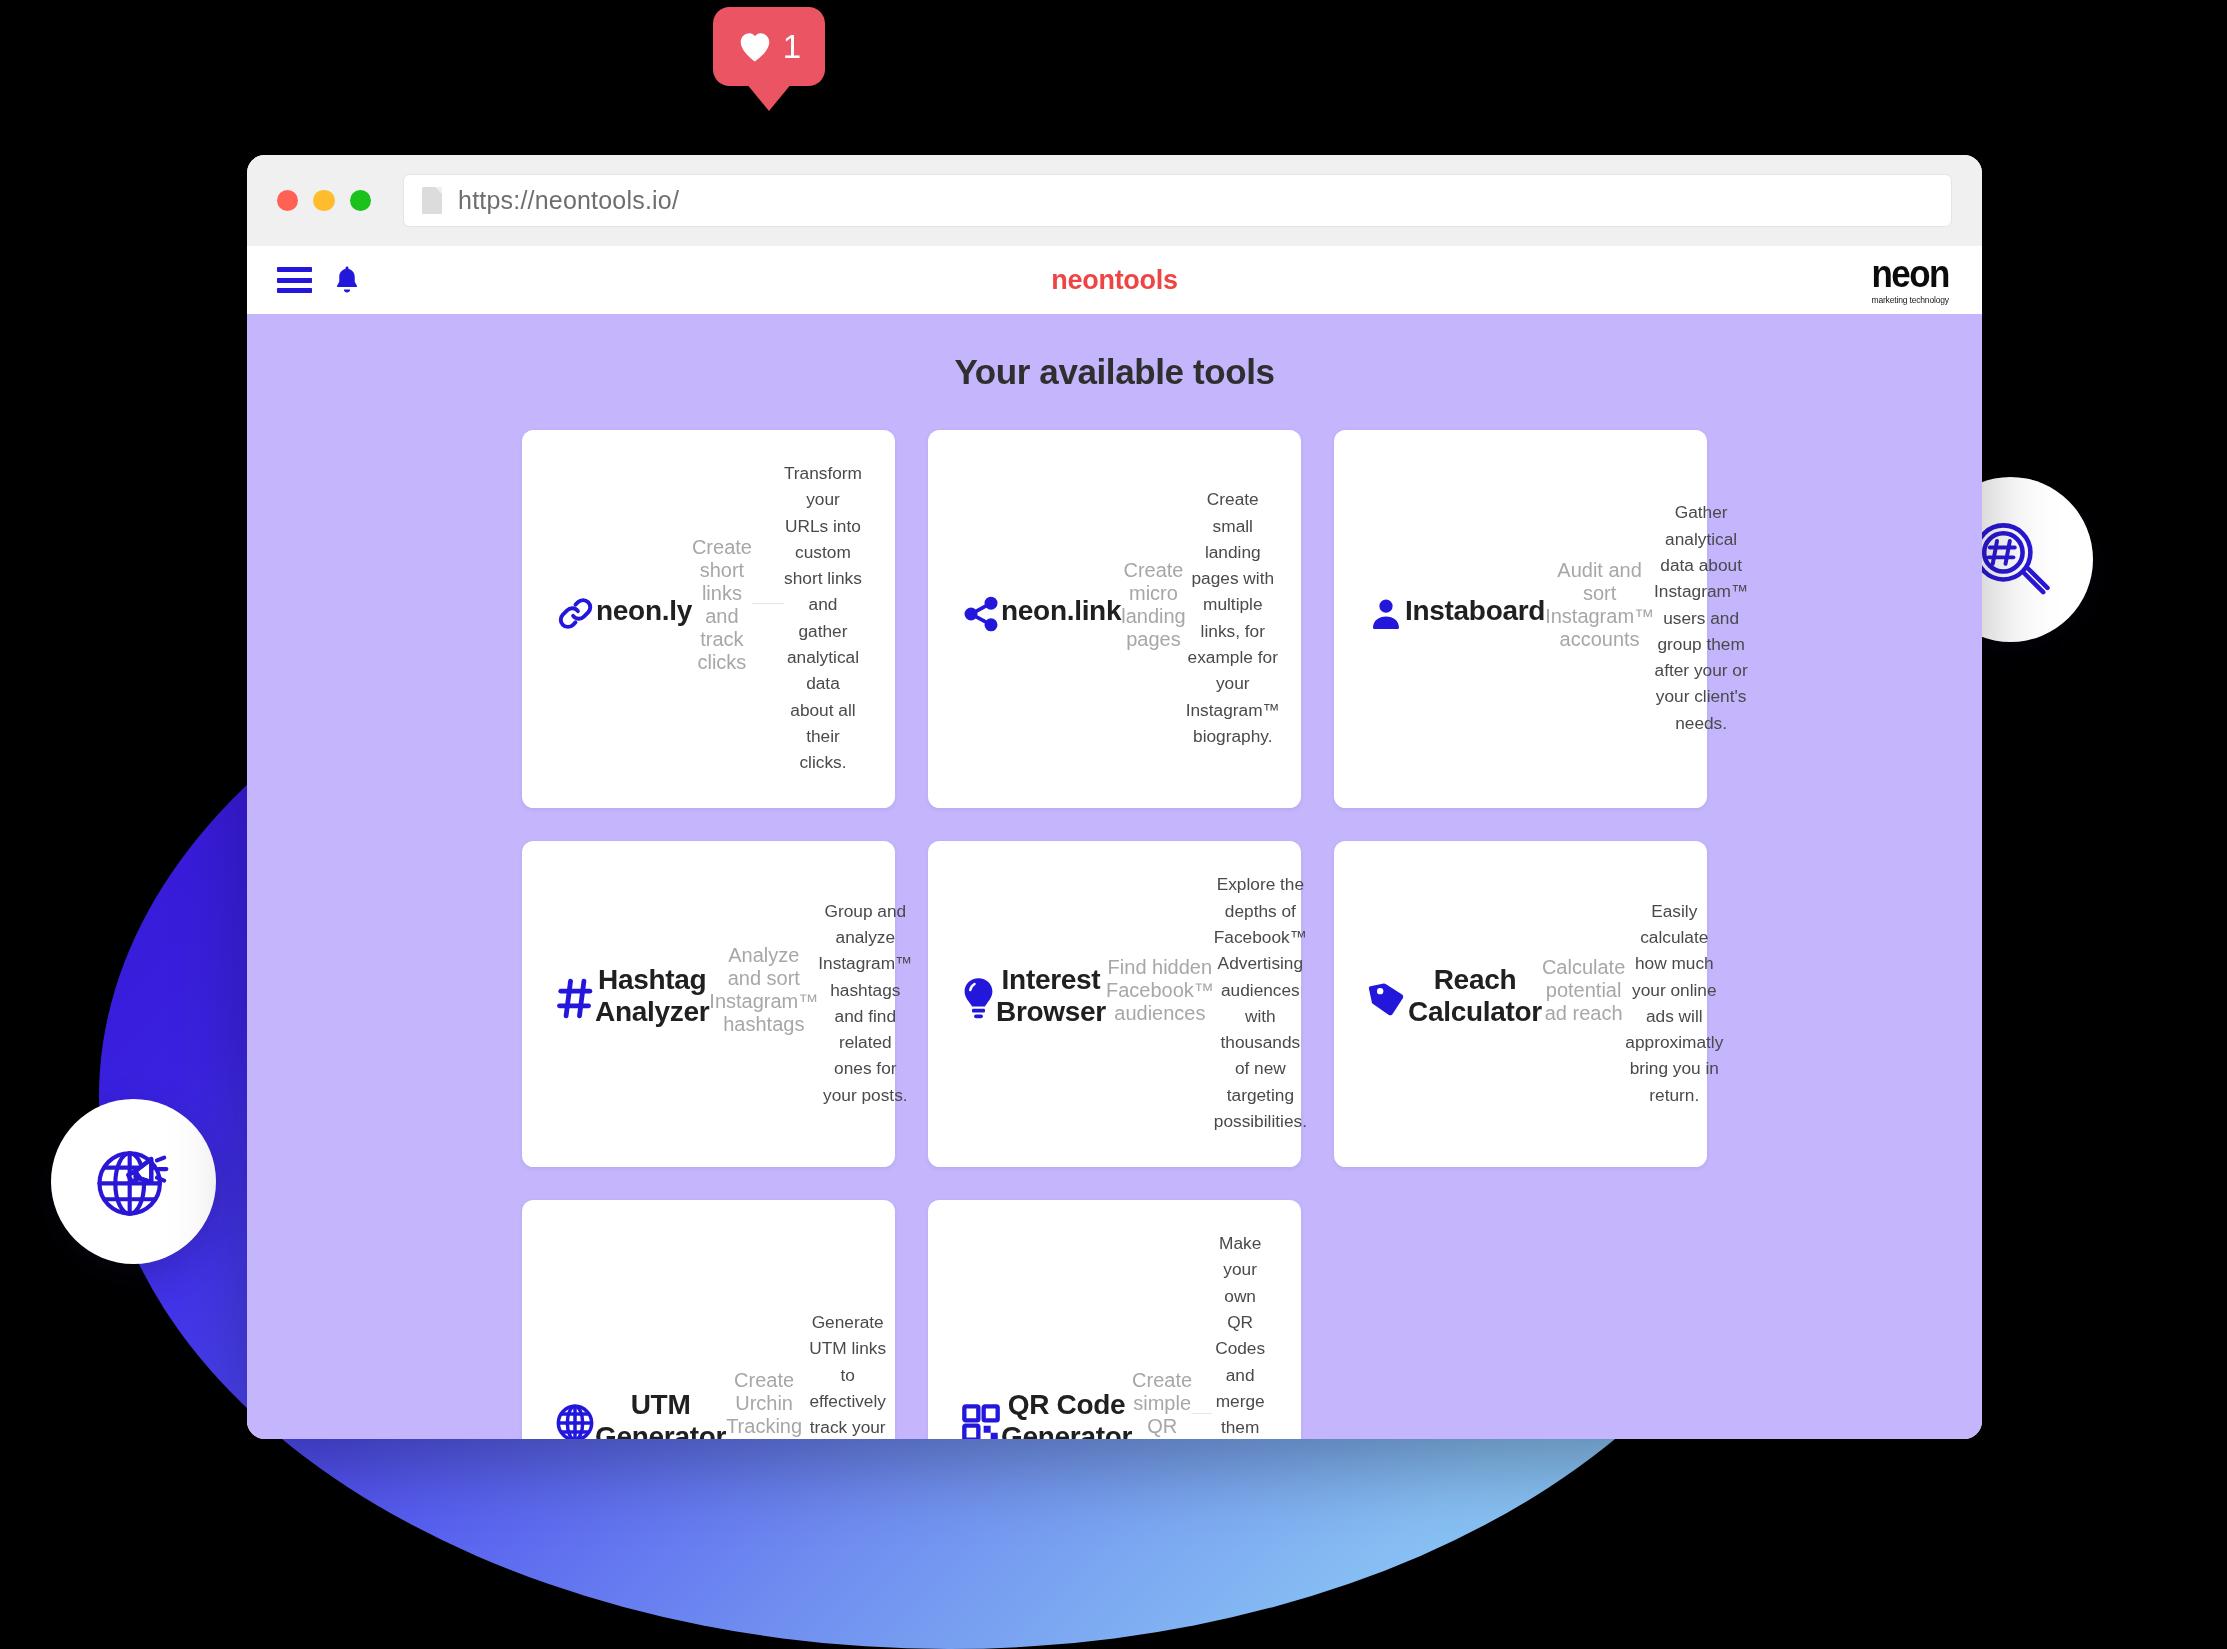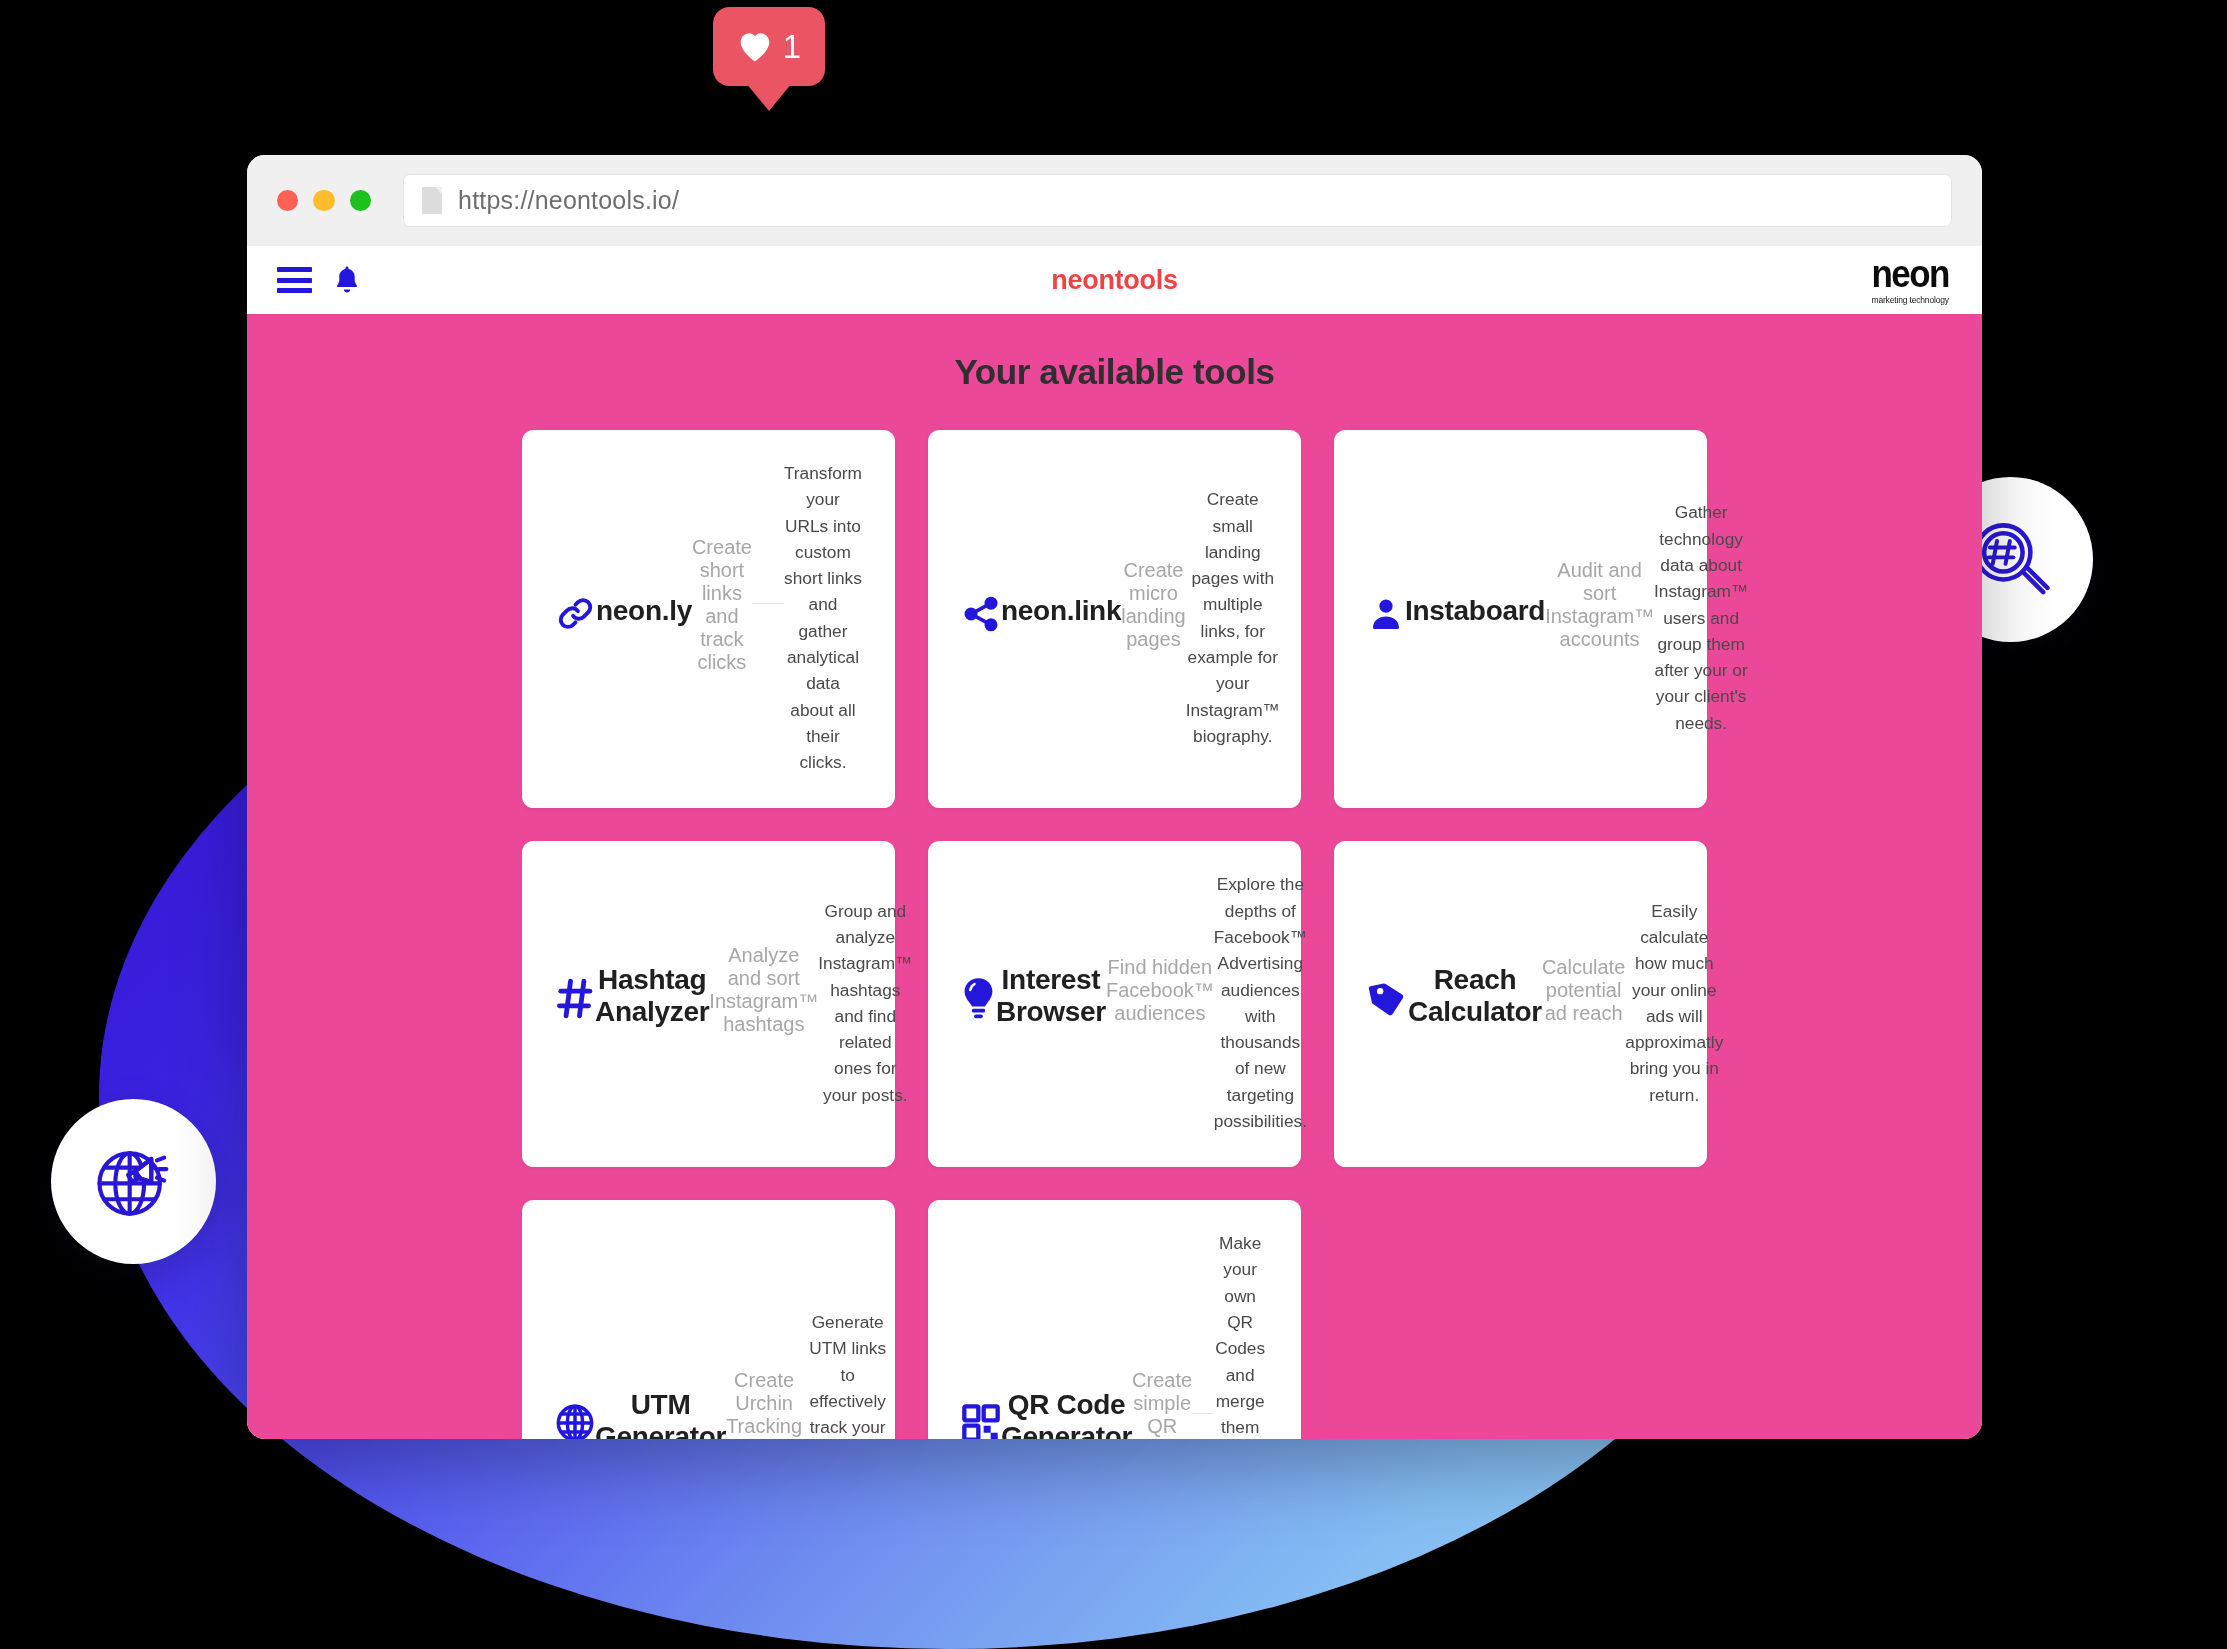--- a/index.html
+++ b/index.html
@@ -153,21 +153,21 @@
     color: #1a1a1a;
     letter-spacing: -0.2px;
     display: block;
     margin-top: 2.5px;
     transform: scaleX(0.95);
   }
 
   
   .app-body {
     height: calc(100% - 158px);
-    background: #ec4899;
+    background: #c4b5fd;
     padding: 38px 0 0 0;
   }
   .page-title {
     text-align: center;
     font-size: 35px;
     font-weight: 700;
     color: #2f2f2f;
     letter-spacing: -0.4px;
     margin-bottom: 38px;
   }
@@ -348,21 +348,21 @@
         <div class="card row-1">
           <div class="card-icon">
             <svg width="38" height="40" viewBox="0 0 24 24" fill="#2317db">
               <circle cx="12" cy="7" r="4.2"></circle>
               <path d="M3.8 20.5c0-4.3 3.7-7 8.2-7s8.2 2.7 8.2 7c0 .6-.4 1-1 1H4.8c-.6 0-1-.4-1-1z"></path>
             </svg>
           </div>
           <div class="card-title">Instaboard</div>
           <div class="card-sub">Audit and sort Instagram™ accounts</div>
           <div class="card-divider"></div>
-          <div class="card-desc">Gather technology data about Instagram™ users and group them after your or your client's needs.</div>
+          <div class="card-desc">Gather analytical data about Instagram™ users and group them after your or your client's needs.</div>
         </div>
 
         <div class="card row-2">
           <div class="card-icon">
             <svg width="40" height="43" viewBox="0 0 24 26" fill="none" stroke="#2317db" stroke-width="2.9" stroke-linecap="round">
               <line x1="9.3" y1="2.5" x2="6.6" y2="23.5"></line>
               <line x1="17.4" y1="2.5" x2="14.7" y2="23.5"></line>
               <line x1="3.4" y1="8.6" x2="21" y2="8.6"></line>
               <line x1="2.6" y1="17.4" x2="20.2" y2="17.4"></line>
             </svg>

